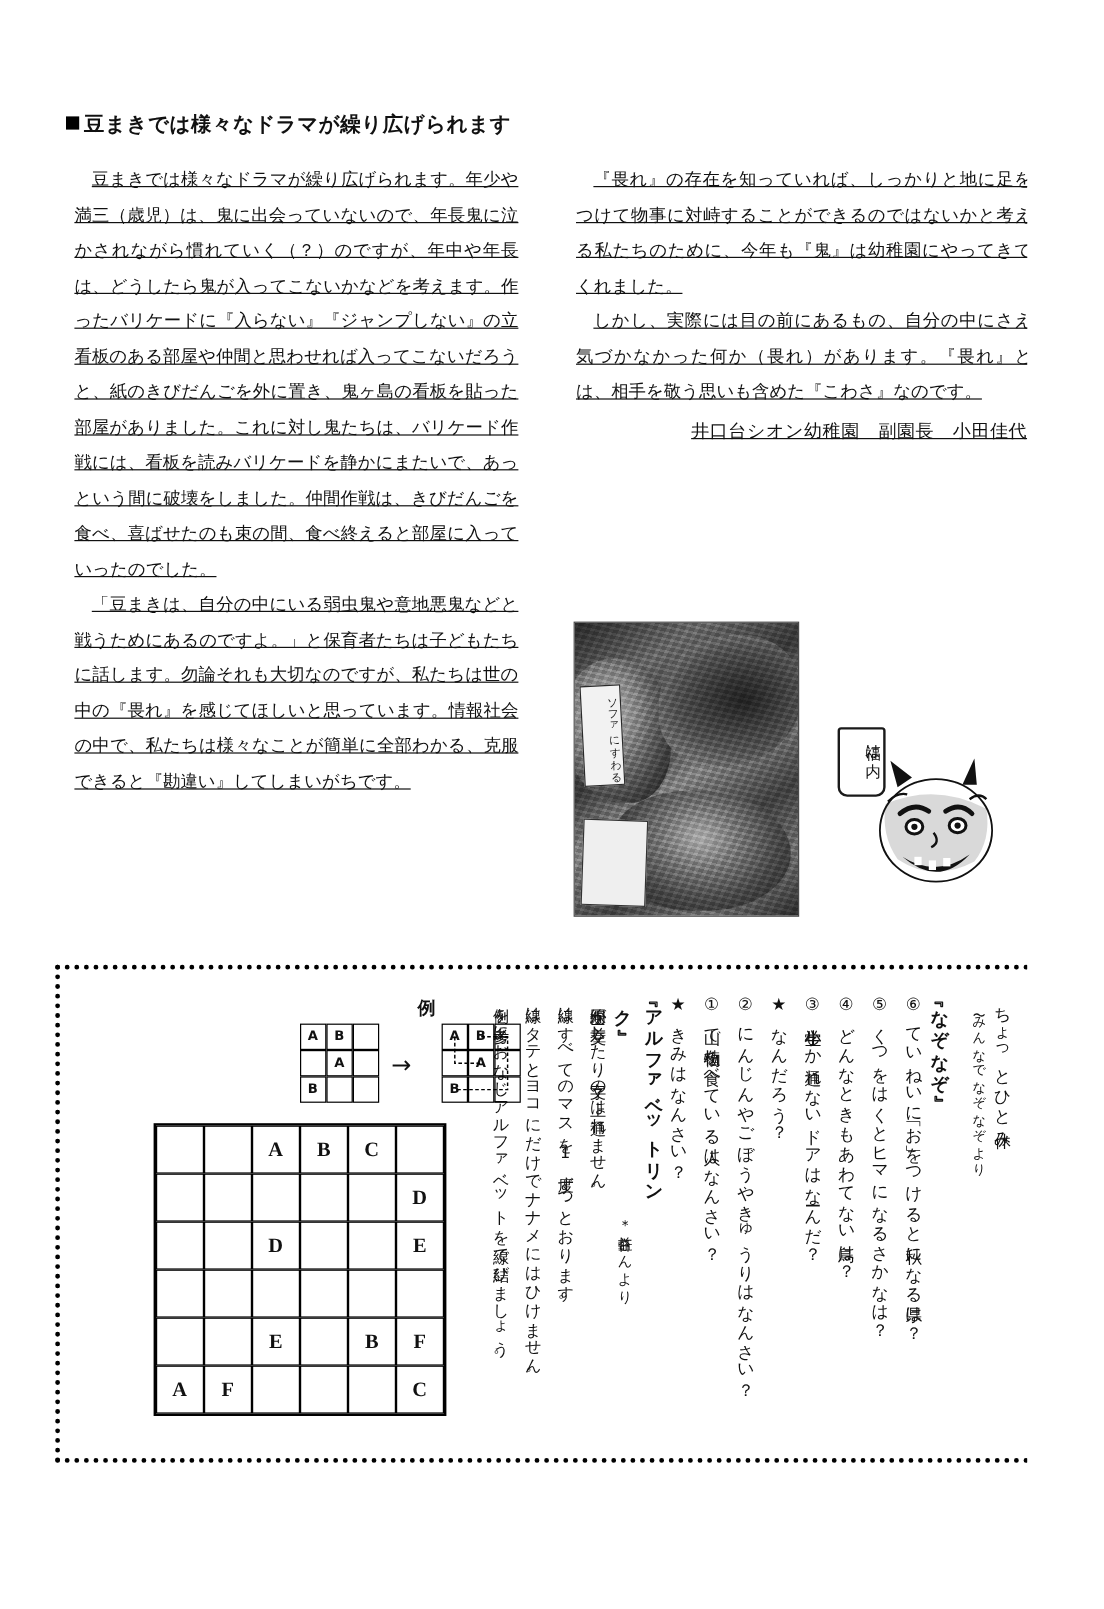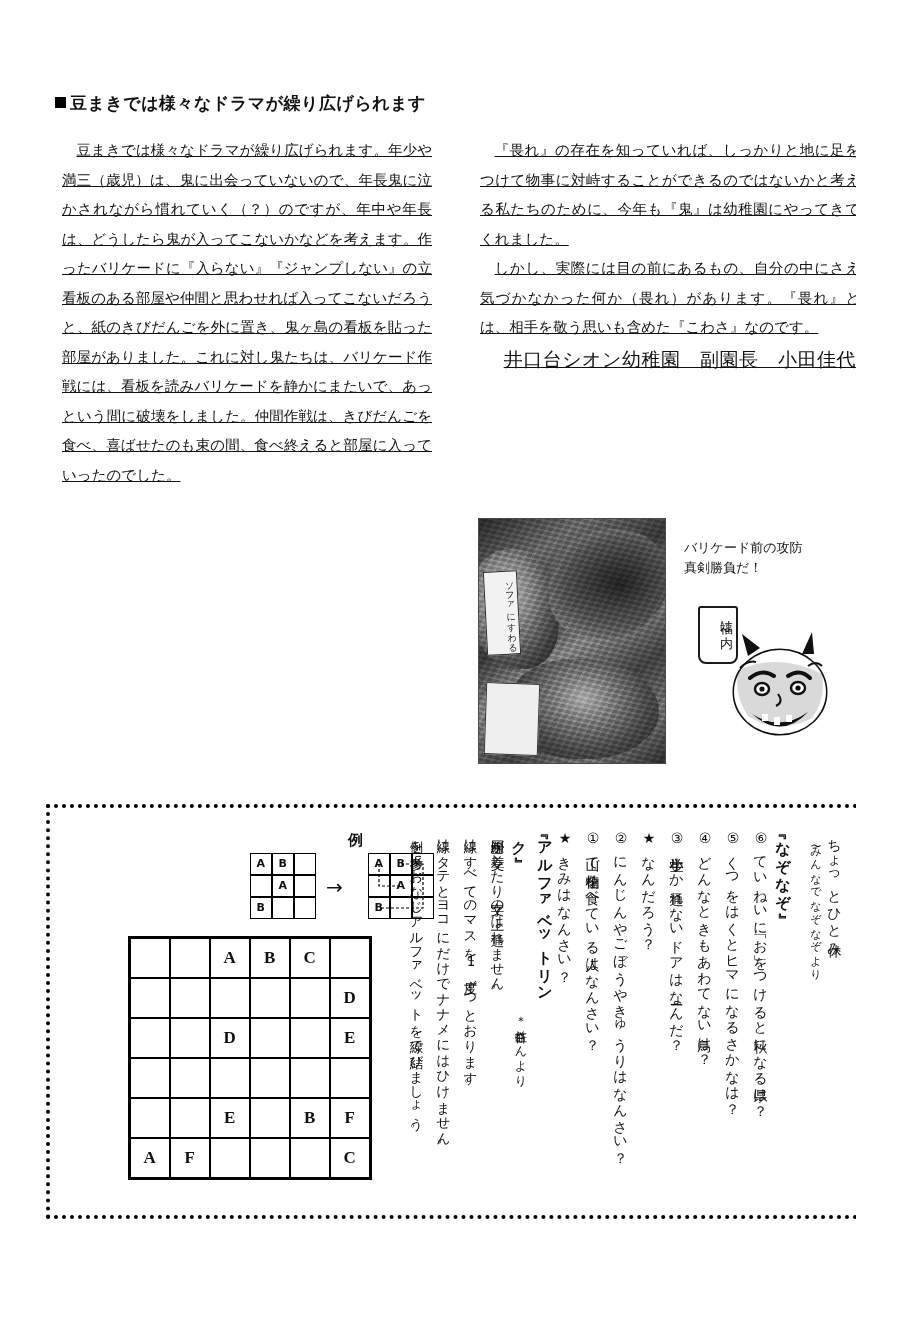--- a/index.html
+++ b/index.html
@@ -62,21 +62,21 @@
   }
   .col-right {
     left: 480px;
     top: 136px;
     width: 380px;
   }
   .signature {
     margin-top: 2px;
     text-align: right;
     padding-right: 4px;
-    font-size: 19px;
+    font-size: 15px;
     letter-spacing: 0.5px;
   }
 
   
   .photo {
     position: absolute;
     left: 478px;
     top: 518px;
     width: 186px;
     height: 244px;
@@ -343,41 +343,38 @@
 <body>
 
 <div class="page">
 
   <div class="heading">
     <span class="sq"></span><span>豆まきでは様々なドラマが繰り広げられます</span>
   </div>
 
   <div class="col col-left">
     <p>豆まきでは様々なドラマが繰り広げられます。年少や満三（歳児）は、鬼に出会っていないので、年長鬼に泣かされながら慣れていく（？）のですが、年中や年長は、どうしたら鬼が入ってこないかなどを考えます。作ったバリケードに『入らない』『ジャンプしない』の立看板のある部屋や仲間と思わせれば入ってこないだろうと、紙のきびだんごを外に置き、鬼ヶ島の看板を貼った部屋がありました。これに対し鬼たちは、バリケード作戦には、看板を読みバリケードを静かにまたいで、あっという間に破壊をしました。仲間作戦は、きびだんごを食べ、喜ばせたのも束の間、食べ終えると部屋に入っていったのでした。</p>
+    <p>「豆まきは、自分の中にいる弱虫鬼や意地悪鬼などと戦うためにあるのですよ。」と保育者たちは子どもたちに話します。勿論それも大切なのですが、私たちは世の中の『畏れ』を感じてほしいと思っています。情報社会の中で、私たちは様々なことが簡単に全部わかる、克服できると『勘違い』してしまいがちです。</p>
   </div>
 
   <div class="col col-right">
     <p>『畏れ』の存在を知っていれば、しっかりと地に足をつけて物事に対峙することができるのではないかと考える私たちのために、今年も『鬼』は幼稚園にやってきてくれました。</p>
     <p>しかし、実際には目の前にあるもの、自分の中にさえ気づかなかった何か（畏れ）があります。『畏れ』とは、相手を敬う思いも含めた『こわさ』なのです。</p>
     <div class="signature">井口台シオン幼稚園　副園長　小田佳代</div>
   </div>
 
   <div class="photo">
     <div class="blob1"></div>
     <div class="blob2"></div>
     <div class="blob3"></div>
     <div class="grain"></div>
     <div class="signboard">ソファにすわる</div>
     <div class="whitepanel"></div>
   </div>
 
-  <div class="photo-caption">
-    <div>バリケード前の攻防</div>
-    <div>真剣勝負だ！</div>
-  </div>
 
   <div class="oni">
     <div class="fuku-box">福は内</div>
     <svg width="150" height="160" viewBox="0 0 150 160">
 
       <path d="M58 60 L52 38 L70 52 Z" fill="#111"></path>
       <path d="M112 58 L122 36 L124 58 Z" fill="#111"></path>
 
       <ellipse cx="90" cy="96" rx="46" ry="42" fill="none" stroke="#111" stroke-width="3"></ellipse>
       <ellipse cx="90" cy="96" rx="46" ry="42" fill="#ffffff"></ellipse>

